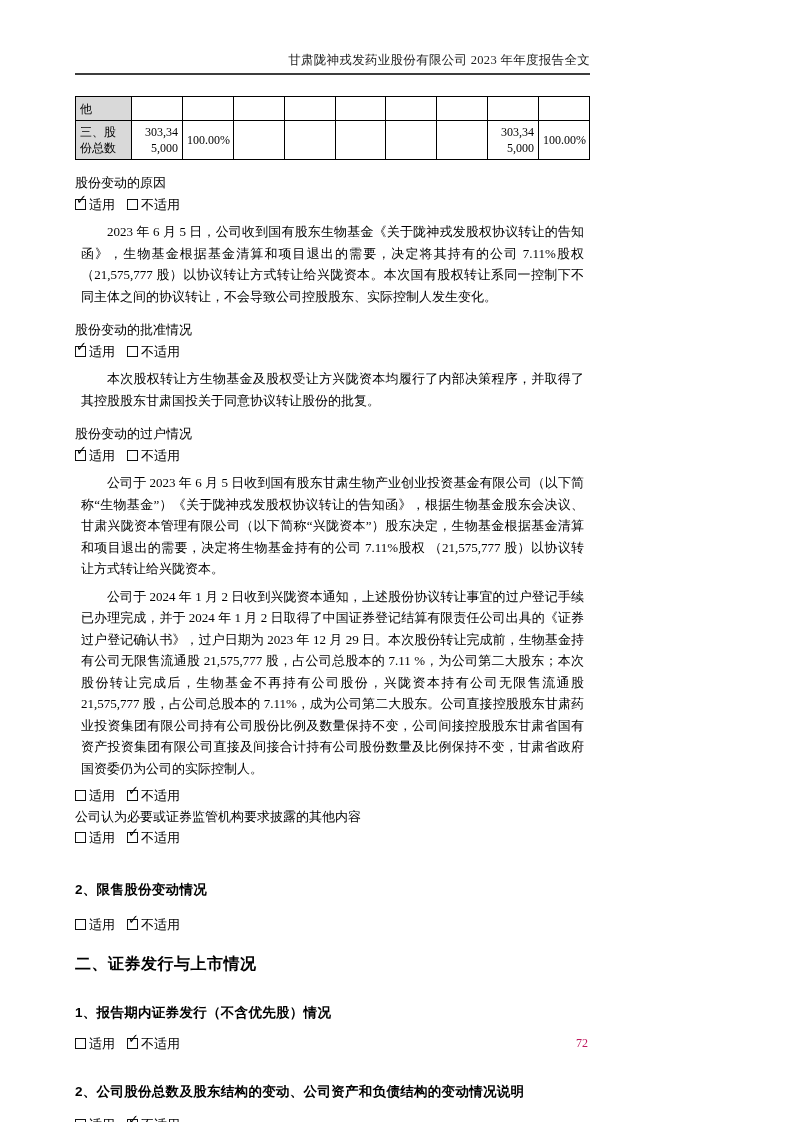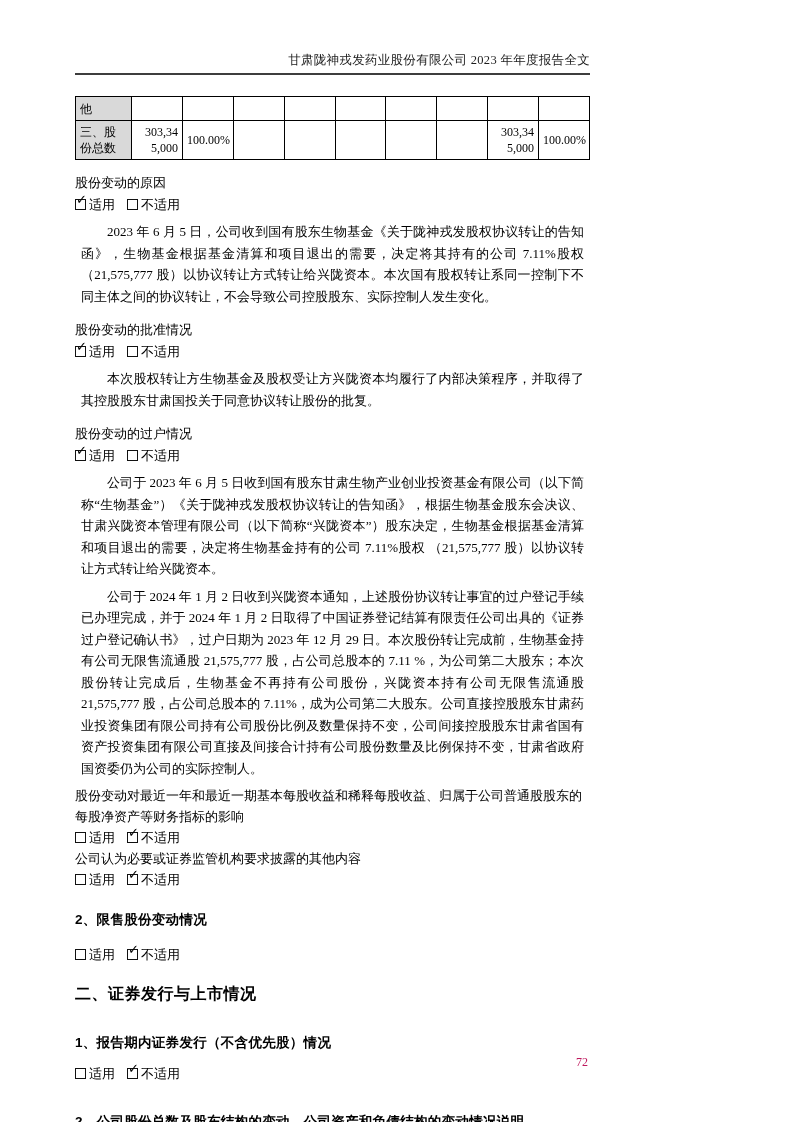--- a/index.html
+++ b/index.html
@@ -28,25 +28,25 @@
   .cb-line.sp14{margin-top:14px;}
   .cb-line.sp10{margin-top:10px;}
   .cb-line.sp12{margin-top:12px;}
   .cb-line.sp0{margin-top:0;}
   .cb-item{display:inline-block;margin-right:12px;}
   .cb-box{display:inline-block;position:relative;width:11px;height:11px;border:1.5px solid #111;box-sizing:border-box;margin-right:3px;vertical-align:-1px;background:#fff;}
   .cb-box .tick{position:absolute;top:-7px;left:0px;font-family:"DejaVu Sans","Liberation Sans",sans-serif;font-size:13px;font-weight:bold;color:#000;line-height:13px;}
   .cb-label{display:inline;}
 
   
-  .h3{font-family:"Liberation Sans","DejaVu Sans",sans-serif;font-weight:bold;font-size:13.5px;line-height:20px;margin-top:20px;letter-spacing:0.3px;}
+  .h3{font-family:"Liberation Sans","DejaVu Sans",sans-serif;font-weight:bold;font-size:13.5px;line-height:20px;margin-top:32px;letter-spacing:0.3px;}
   .h3.mt20{margin-top:28px;}
   .h2{font-family:"Liberation Sans","DejaVu Sans",sans-serif;font-weight:bold;font-size:16px;line-height:22px;margin-top:18px;letter-spacing:0.5px;}
 
-  .page-num{position:absolute;top:1036px;right:78px;font-size:12px;color:#be185d;margin-top:19px;}
+  .page-num{position:absolute;top:1036px;right:78px;font-size:12px;color:#be185d;}
 </style>
 </head>
 <body>
 
 <div class="page">
 
   <header class="doc-header">
     <div class="header-title">甘肃陇神戎发药业股份有限公司 2023 年年度报告全文</div>
   </header>
 
@@ -109,21 +109,20 @@
 
   <div class="plabel">股份变动的过户情况</div>
 
   <div class="cb-line">
     <span class="cb-item"><span class="cb-box"><span class="tick">✓</span></span><span class="cb-label">适用</span></span><span class="cb-item"><span class="cb-box"></span><span class="cb-label">不适用</span></span>
   </div>
 
   <p class="para">公司于 2023 年 6 月 5 日收到国有股东甘肃生物产业创业投资基金有限公司（以下简称“生物基金”）《关于陇神戎发股权协议转让的告知函》，根据生物基金股东会决议、甘肃兴陇资本管理有限公司（以下简称“兴陇资本”）股东决定，生物基金根据基金清算和项目退出的需要，决定将生物基金持有的公司 7.11%股权 （21,575,777 股）以协议转让方式转让给兴陇资本。</p>
   <p class="para">公司于 2024 年 1 月 2 日收到兴陇资本通知，上述股份协议转让事宜的过户登记手续已办理完成，并于 2024 年 1 月 2 日取得了中国证券登记结算有限责任公司出具的《证券过户登记确认书》，过户日期为 2023 年 12 月 29 日。本次股份转让完成前，生物基金持有公司无限售流通股 21,575,777 股，占公司总股本的 7.11 %，为公司第二大股东；本次股份转让完成后，生物基金不再持有公司股份，兴陇资本持有公司无限售流通股 21,575,777 股，占公司总股本的 7.11%，成为公司第二大股东。公司直接控股股东甘肃药业投资集团有限公司持有公司股份比例及数量保持不变，公司间接控股股东甘肃省国有资产投资集团有限公司直接及间接合计持有公司股份数量及比例保持不变，甘肃省政府国资委仍为公司的实际控制人。</p>
 
-  <div class="plabel tight">股份变动对最近一年和最近一期基本每股收益和稀释每股收益、归属于公司普通股股东的每股净资产等财务指标的影响</div>
 
   <div class="cb-line sp0">
     <span class="cb-item"><span class="cb-box"></span><span class="cb-label">适用</span></span><span class="cb-item"><span class="cb-box"><span class="tick">✓</span></span><span class="cb-label">不适用</span></span>
   </div>
 
   <div class="plabel flush">公司认为必要或证券监管机构要求披露的其他内容</div>
 
   <div class="cb-line sp0">
     <span class="cb-item"><span class="cb-box"></span><span class="cb-label">适用</span></span><span class="cb-item"><span class="cb-box"><span class="tick">✓</span></span><span class="cb-label">不适用</span></span>
   </div>

